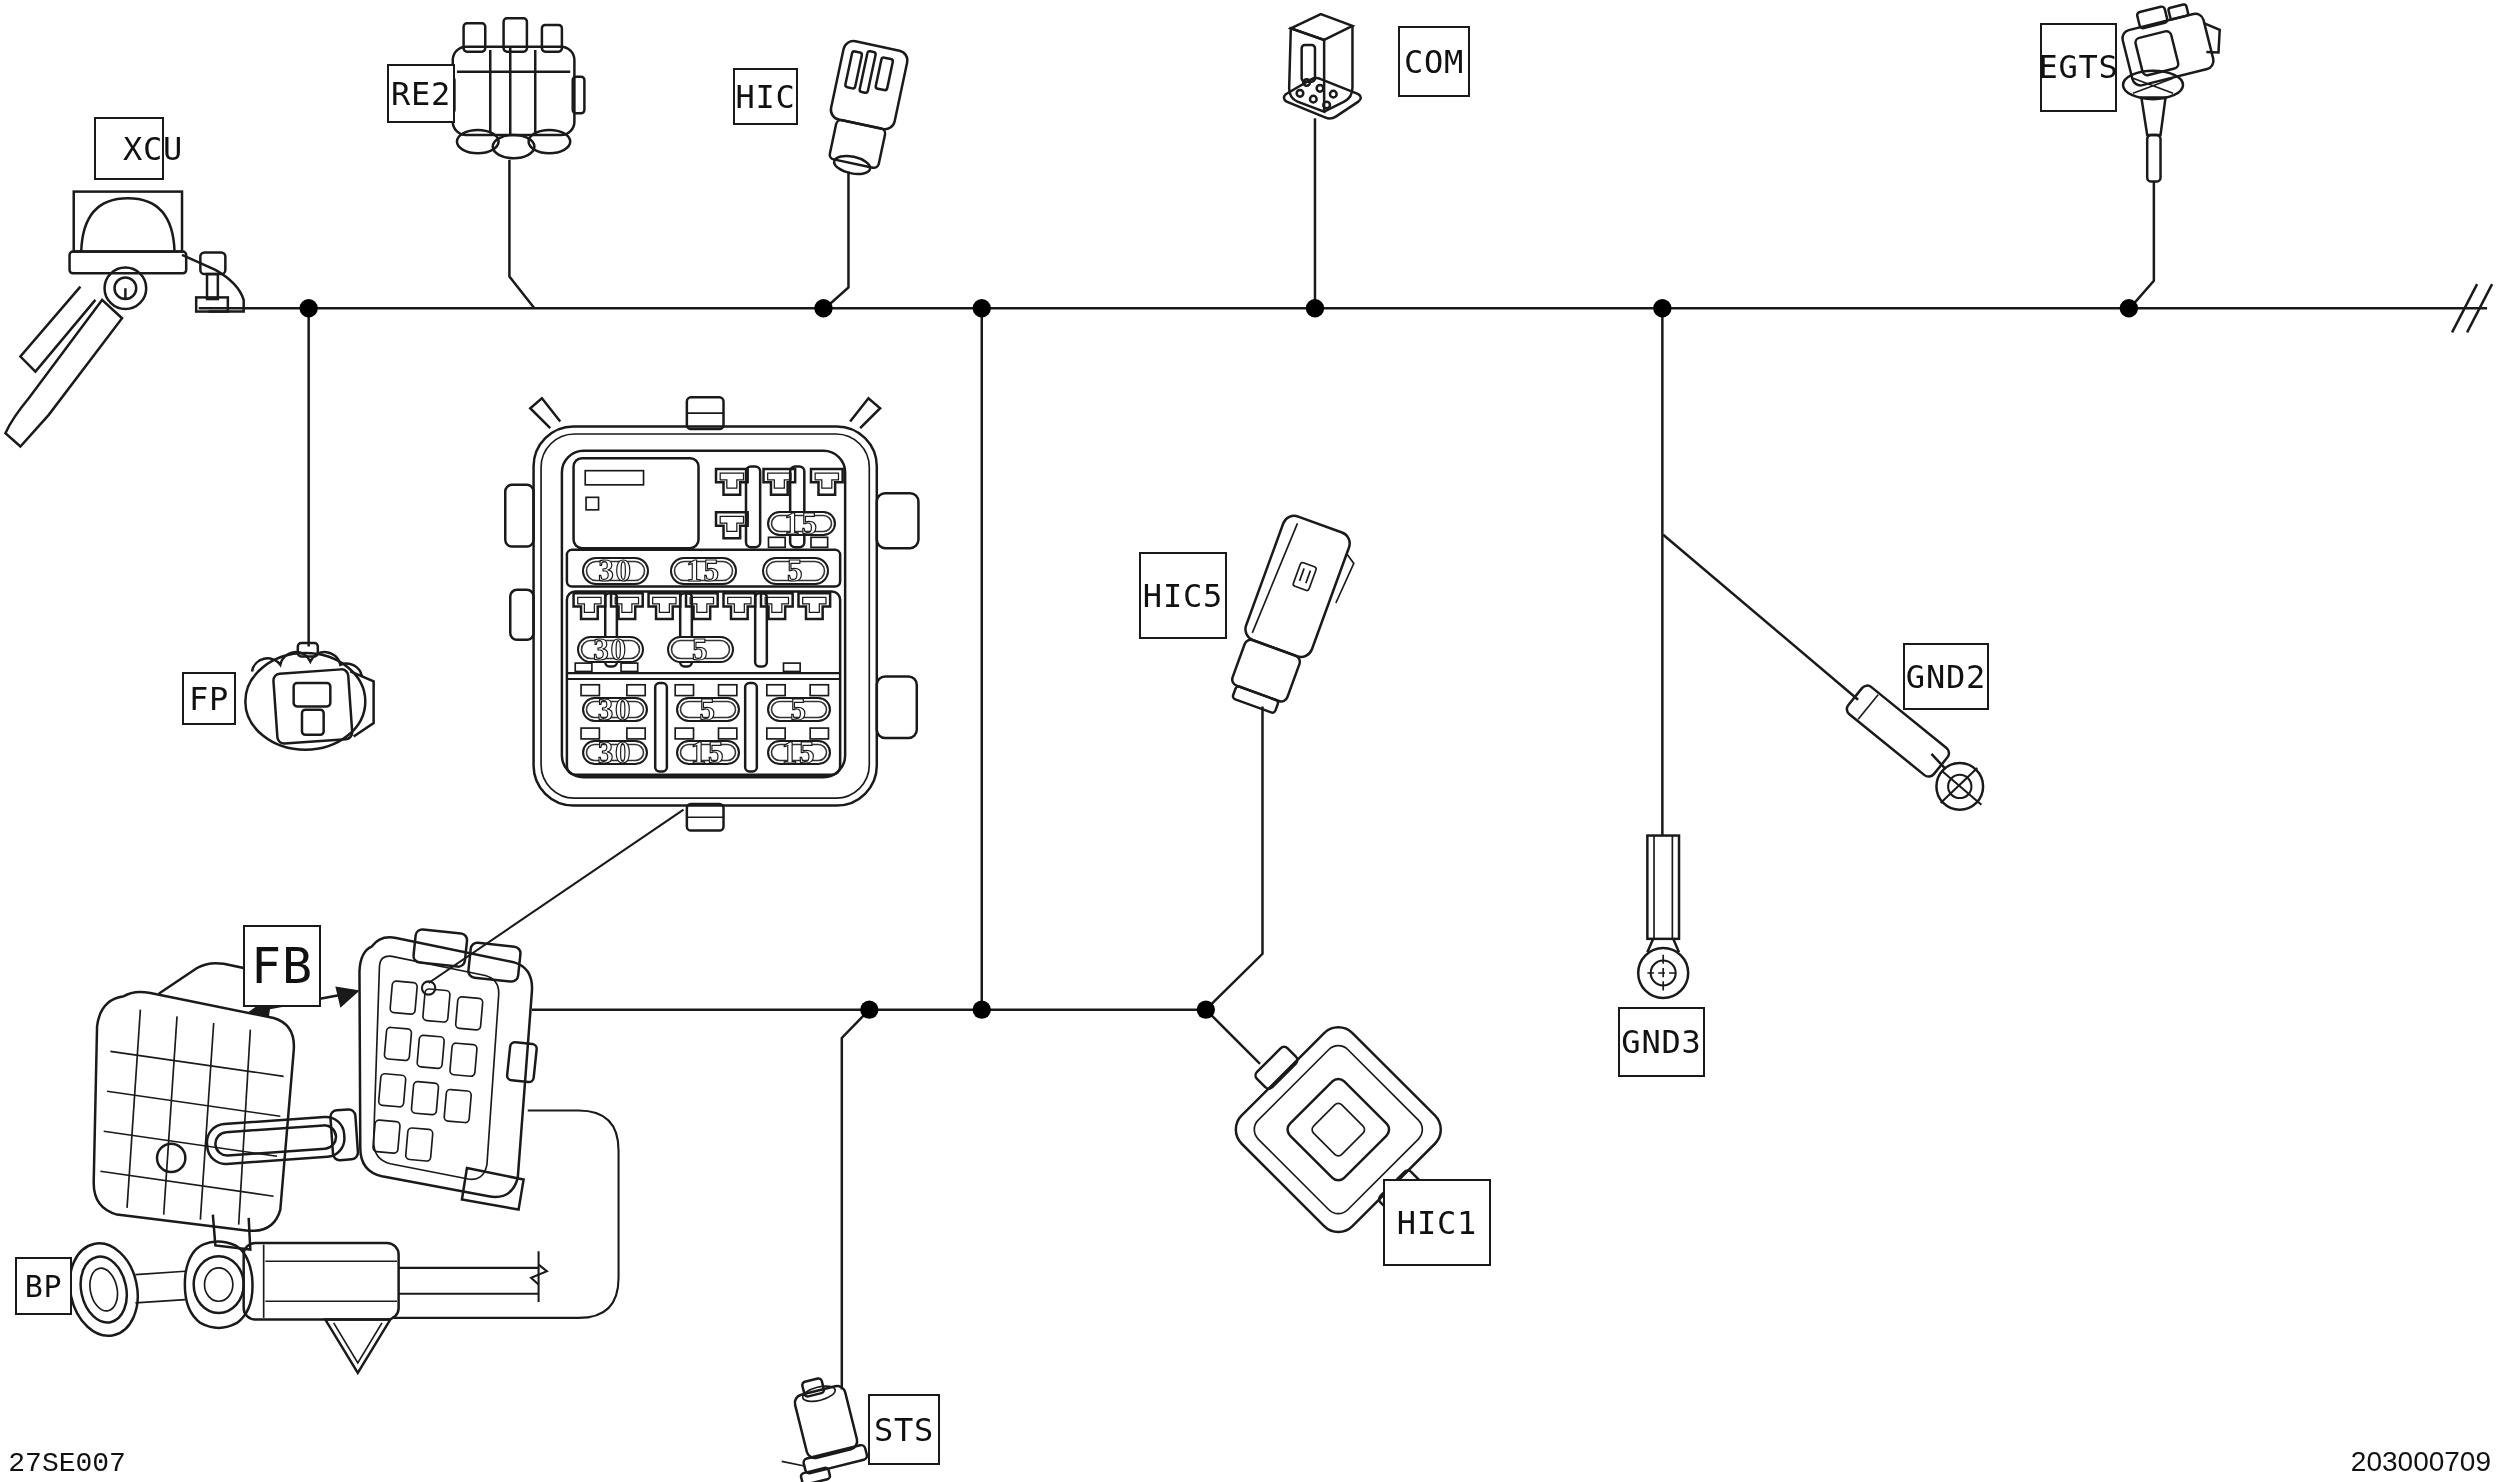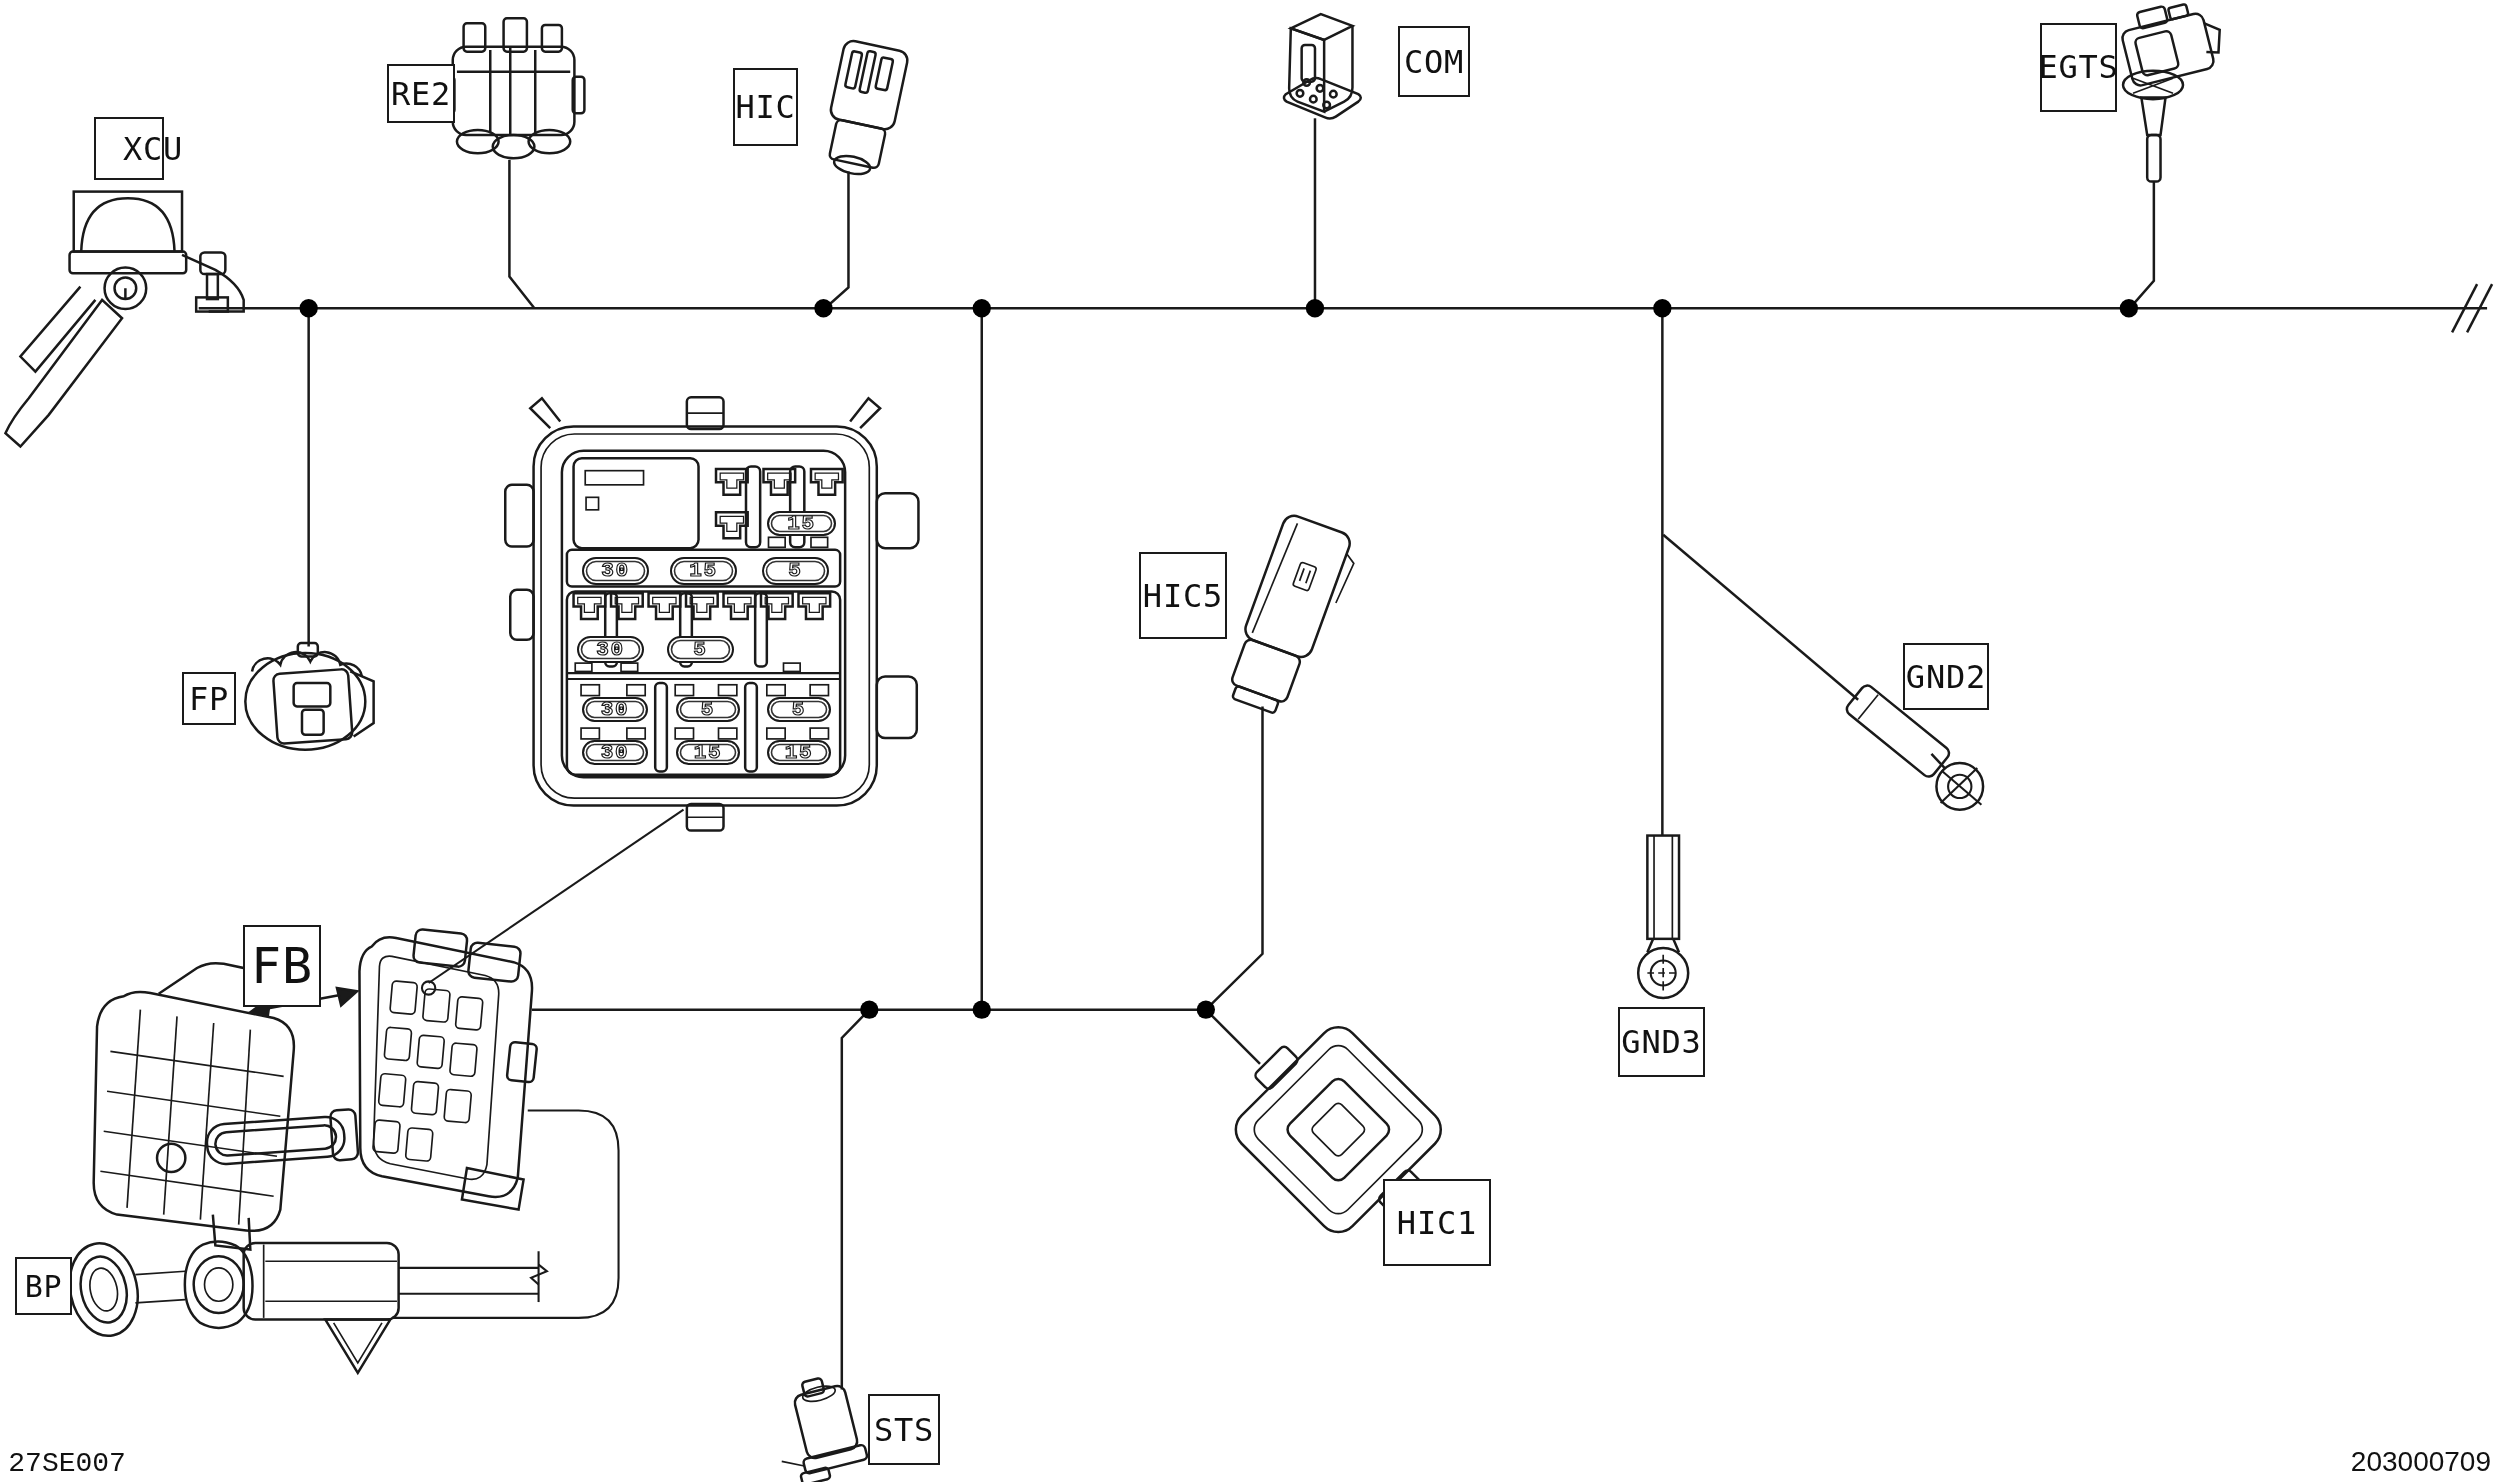--- a/index.html
+++ b/index.html
@@ -8,21 +8,21 @@
   svg{position:absolute;left:0;top:0;}
   .lbl{position:absolute;display:flex;align-items:center;justify-content:center;
        background:#ffffff;border:2.5px solid #1a1a1a;color:#111;
        font-family:"DejaVu Sans Mono", monospace;font-size:32px;font-weight:500;
        letter-spacing:0.8px;box-sizing:border-box;z-index:3;}
   .lbl.big{font-size:50px;}
   .pill{position:absolute;display:flex;align-items:center;justify-content:center;
         border:2.5px solid #1a1a1a;border-radius:14px;background:#ffffff;
         box-shadow:inset 0 0 0 1.7px #ffffff, inset 0 0 0 3.3px #333333;
         color:#ffffff;-webkit-text-stroke:1.2px #1a1a1a;
-        font-family:Liberation Mono, monospace;font-size:21px;font-weight:700;
+        font-family:Liberation Serif, serif;font-size:31px;font-weight:700;
         letter-spacing:1.7px;box-sizing:border-box;z-index:4;text-align:right;}
   .corner-text{position:absolute;color:#111;font-family:"Liberation Sans", sans-serif;
         font-size:28px;z-index:3;}
 </style>
 </head>
 <body>
 
 <div class="canvas">
 
 <svg width="2500" height="1482" viewBox="0 0 3000 1779">
@@ -336,21 +336,21 @@
     <circle cx="1995" cy="370" r="11"></circle>
     <circle cx="2555" cy="370" r="11"></circle>
     <circle cx="1043" cy="1212" r="11"></circle>
     <circle cx="1178" cy="1212" r="11"></circle>
     <circle cx="1447" cy="1212" r="11"></circle>
   </g>
 </svg>
 
   <div class="lbl" style="left:94px;top:117px;width:70px;height:63px;padding-left:48px;">XCU</div>
   <div class="lbl" style="left:363px;top:64px;width:68px;height:59px;margin-left:24px;">RE2</div>
-  <div class="lbl" style="left:733px;top:68px;width:65px;height:78px;">HIC</div>
+  <div class="lbl" style="left:733px;top:68px;width:65px;height:57px;">HIC</div>
   <div class="lbl" style="left:1365px;top:26px;width:72px;height:71px;margin-left:33px;">COM</div>
   <div class="lbl" style="left:2040px;top:22.5px;width:77px;height:89px;">EGTS</div>
   <div class="lbl" style="left:182px;top:672px;width:54px;height:53px;">FP</div>
   <div class="lbl" style="left:1139px;top:552px;width:88px;height:87px;">HIC5</div>
   <div class="lbl" style="left:1891px;top:643px;width:86px;height:67px;margin-left:12px;">GND2</div>
   <div class="lbl" style="left:1618px;top:1007px;width:87px;height:70px;">GND3</div>
   <div class="lbl big" style="left:243px;top:925px;width:78px;height:82px;">FB</div>
   <div class="lbl" style="left:15px;top:1257px;width:57px;height:58px;font-size:30px;">BP</div>
   <div class="lbl" style="left:1383px;top:1179px;width:108px;height:87px;">HIC1</div>
   <div class="lbl" style="left:868px;top:1394px;width:72px;height:71px;">STS</div>

